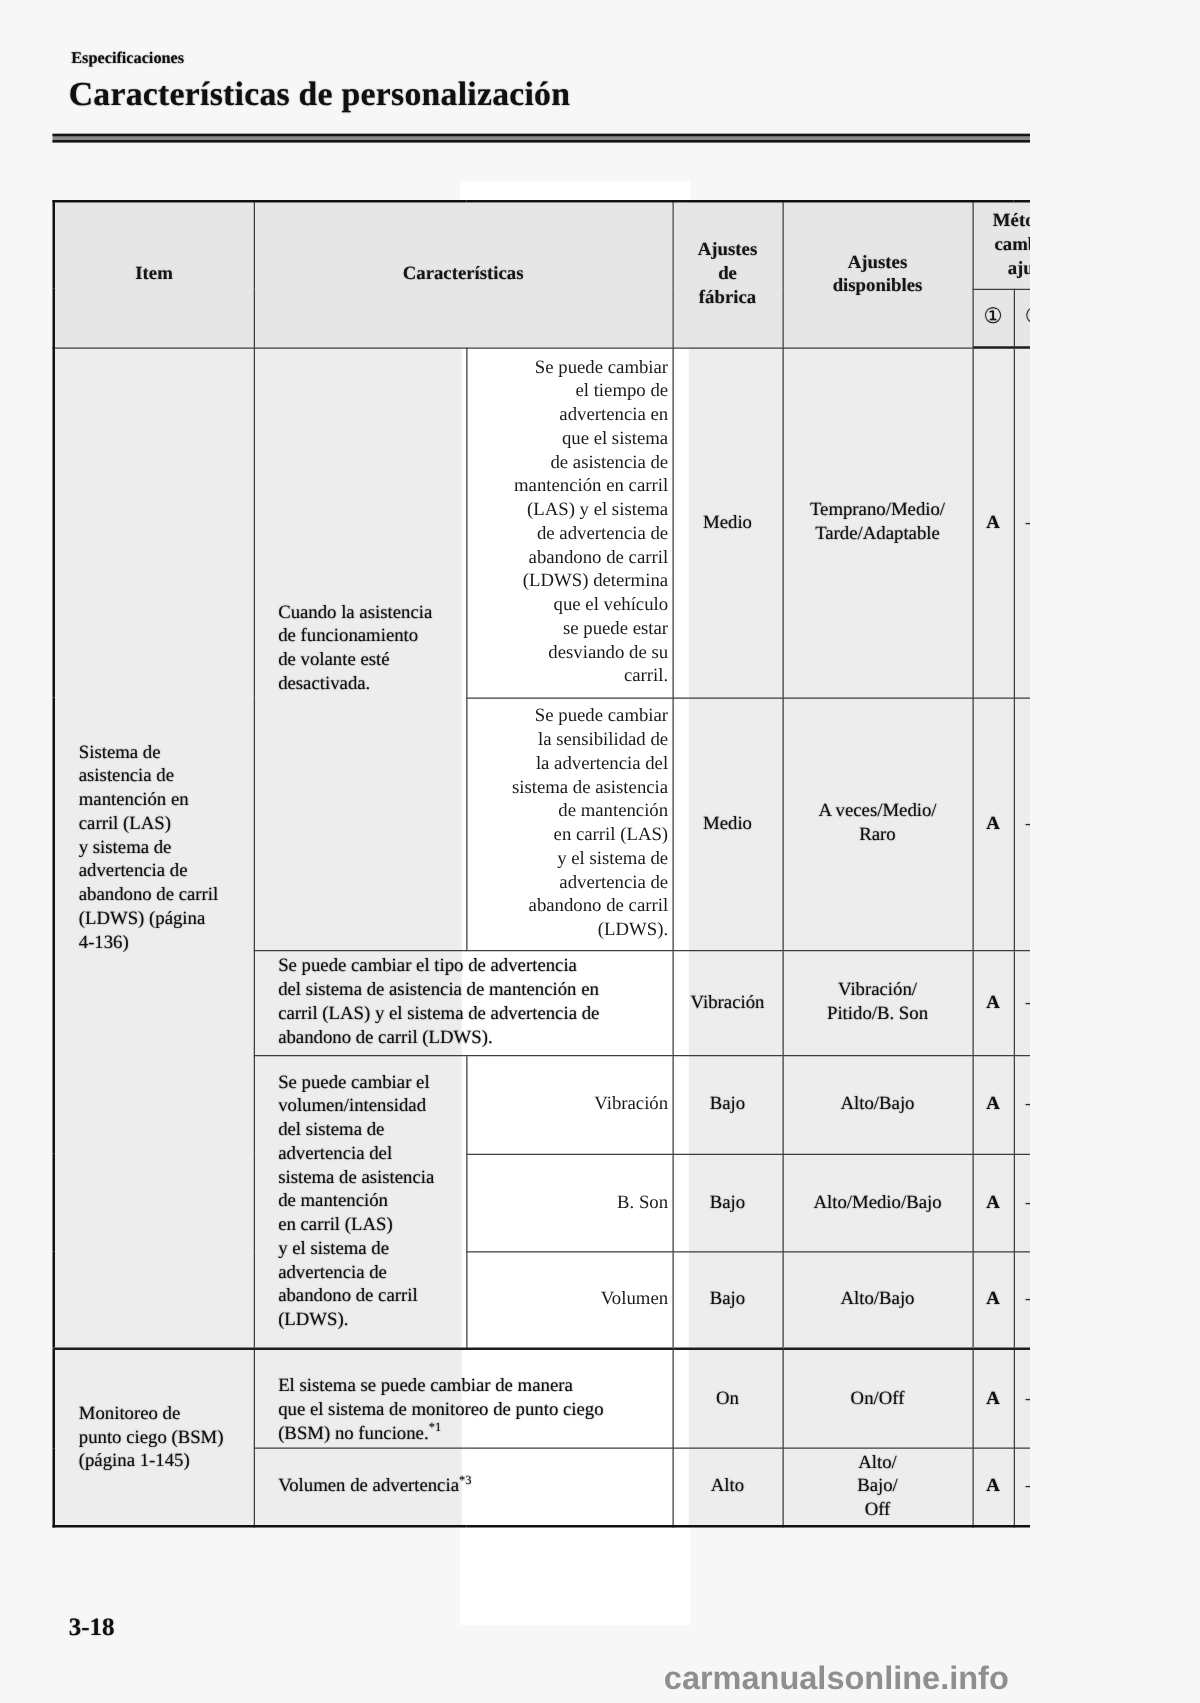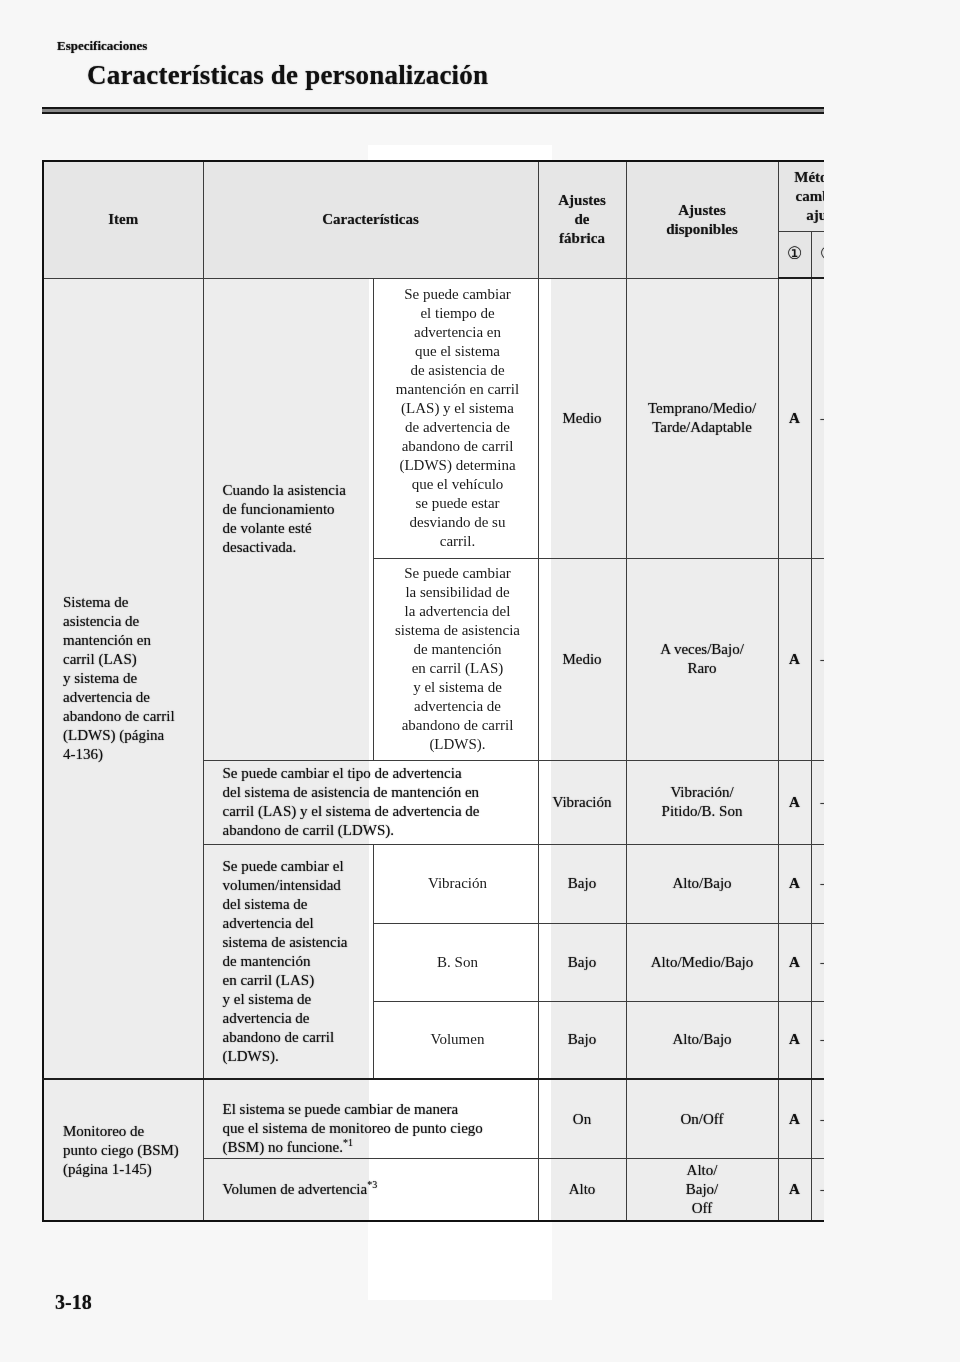--- a/index.html
+++ b/index.html
@@ -3,21 +3,21 @@
 <meta charset="utf-8">
 <style>
   html,body{margin:0;padding:0;background:#f7f7f7;}
   #page{position:relative;width:824px;height:1362px;background:#f7f7f7;overflow:hidden;
         font-family:"Liberation Serif","DejaVu Serif",serif;color:#161616;}
 
   
   .eyebrow{position:absolute;left:57px;top:38px;font-size:13px;font-weight:bold;
            text-shadow:0 0 1px rgba(20,20,20,.6);}
   .title{position:absolute;left:55px;top:60px;font-size:27px;font-weight:bold;letter-spacing:.2px;
-         text-shadow:0 0 1.2px rgba(20,20,20,.55);margin-left:32px;}
+         text-shadow:0 0 1.2px rgba(20,20,20,.55);}
   .rule{position:absolute;left:42px;top:107px;width:836px;height:3px;background:#8a8a8a;
         border-top:2px solid #161616;border-bottom:2px solid #161616;}
 
   
   .strip{position:absolute;background:#ffffff;}
   .strip.top{left:368px;top:145px;width:184px;height:15px;}
   .strip.bottom{left:368px;top:1210px;width:184px;height:90px;}
 
   
   .tblwrap{position:absolute;left:42px;top:160px;}
@@ -32,21 +32,21 @@
      text-shadow:0 0 1px rgba(20,20,20,.5);margin-top:24px;}
   tr.hdr1 th{border-bottom-width:1px;}
   tr.sep td{border-top:2px solid #1d1d1d;}
   tr.hdr2 th{border-top:1px solid #3d3d3d;}
   thead tr:last-child th{border-bottom:2px solid #1d1d1d;}
 
   .pre{white-space:pre-line;}
   .scan{color:#101010;text-shadow:0 0 1.2px rgba(16,16,16,.65);}
   .crisp{color:#1a1a1a;}
   .lpad{padding-left:19px;padding-right:4px;text-align:left;}
-  .lpad2{padding-left:7px;padding-right:3px;text-align:center;}
+  .lpad2{padding-left:7px;padding-right:3px;text-align:right;}
   .ctr{text-align:center;padding:2px;}
   .mark-a{font-weight:bold;}
   .mark-dash{letter-spacing:-1px;}
   .x-patch{display:inline-block;width:21px;height:21px;line-height:21px;background:#ffffff;
            font-family:"DejaVu Sans","Liberation Sans",sans-serif;font-size:15px;color:#111;}
   .circ{font-family:"DejaVu Sans","Liberation Sans",sans-serif;font-size:17px;font-weight:normal;}
   sup{font-size:10px;line-height:0;}
 
   
   .pageno{position:absolute;left:55px;top:1291px;font-size:20px;font-weight:bold;
@@ -142,21 +142,21 @@
 la sensibilidad de
 la advertencia del
 sistema de asistencia
 de mantención
 en carril (LAS)
 y el sistema de
 advertencia de
 abandono de carril
 (LDWS).</td>
         <td class="ctr scan">Medio</td>
-        <td class="ctr pre scan">A veces/Bajo/
+        <td class="ctr pre scan">A veces/Medio/
 Raro</td>
         <td class="ctr scan mark-a">A</td>
         <td class="ctr scan mark-dash">—</td>
         <td class="ctr">
           <span class="x-patch">✕</span></td>
       </tr>
       <tr style="height:84px">
         <td colspan="2" class="lpad pre scan">Se puede cambiar el tipo de advertencia
 del sistema de asistencia de mantención en
 carril (LAS) y el sistema de advertencia de
@@ -232,14 +232,15 @@
         <td class="ctr scan mark-a">A</td>
         <td class="ctr scan mark-dash">—</td>
         <td class="ctr">
           <span class="x-patch">✕</span></td>
       </tr>
     </tbody>
   </table>
   </div>
 
   <div class="pageno scan">3-18</div>
+  <div class="watermark">carmanualsonline.info</div>
 
 </div>
 
 </body></html>

